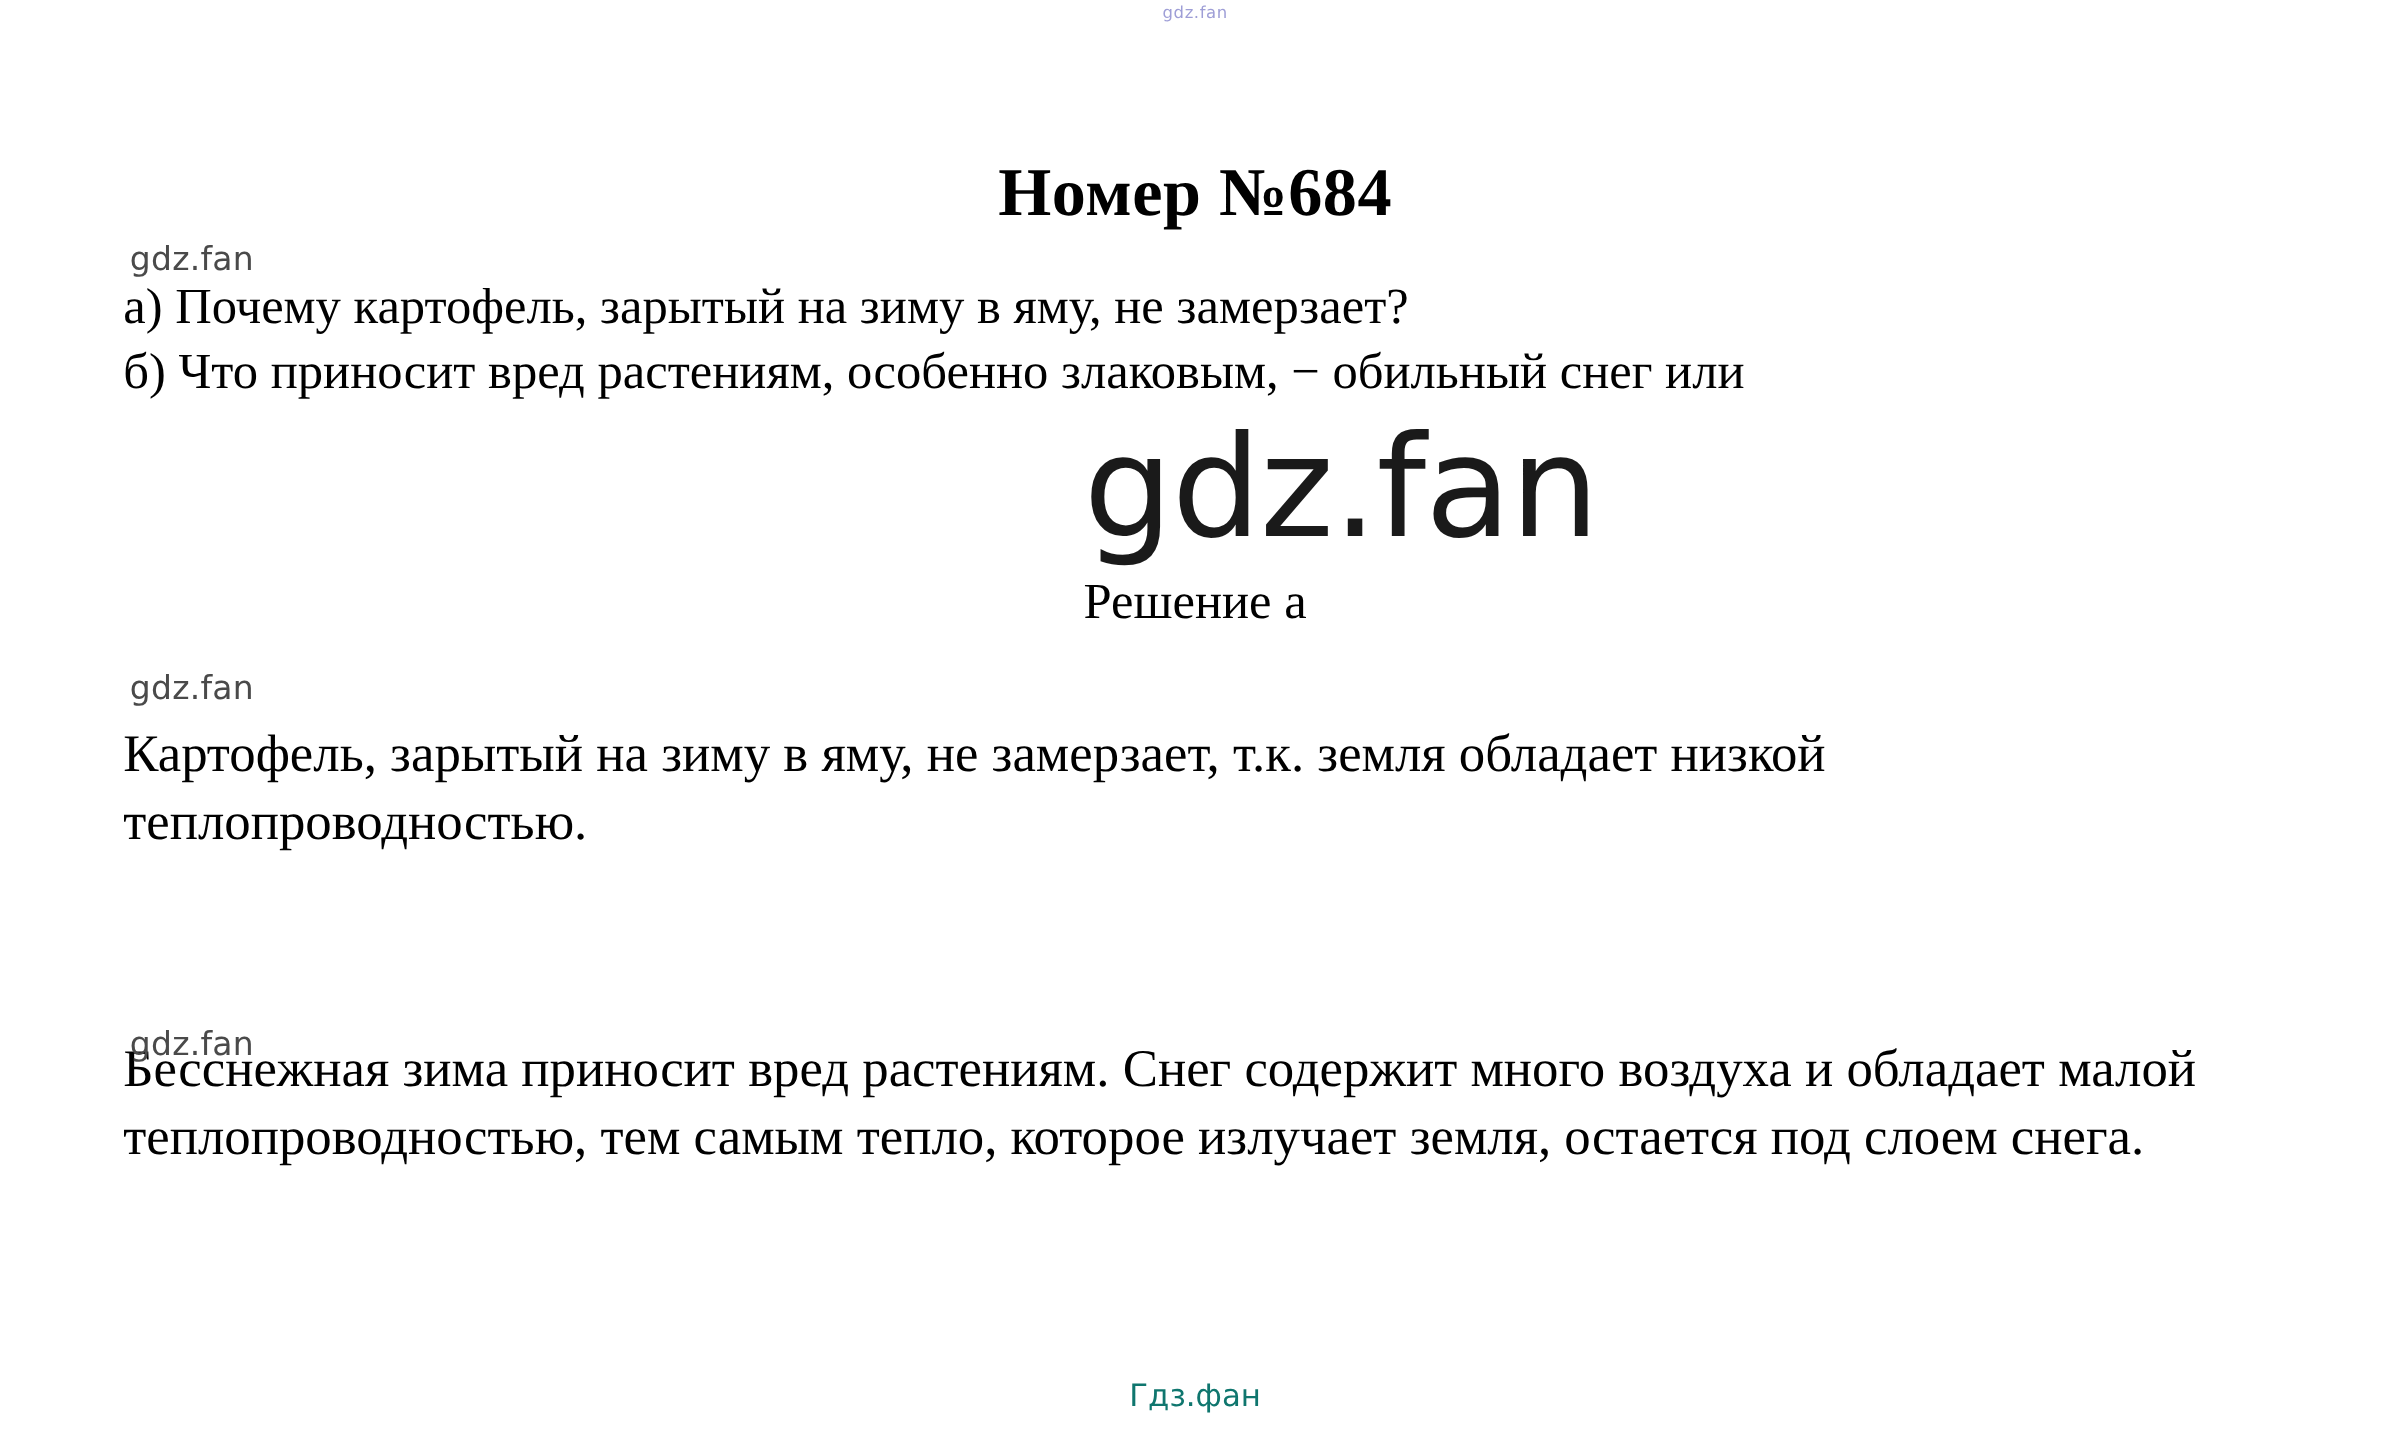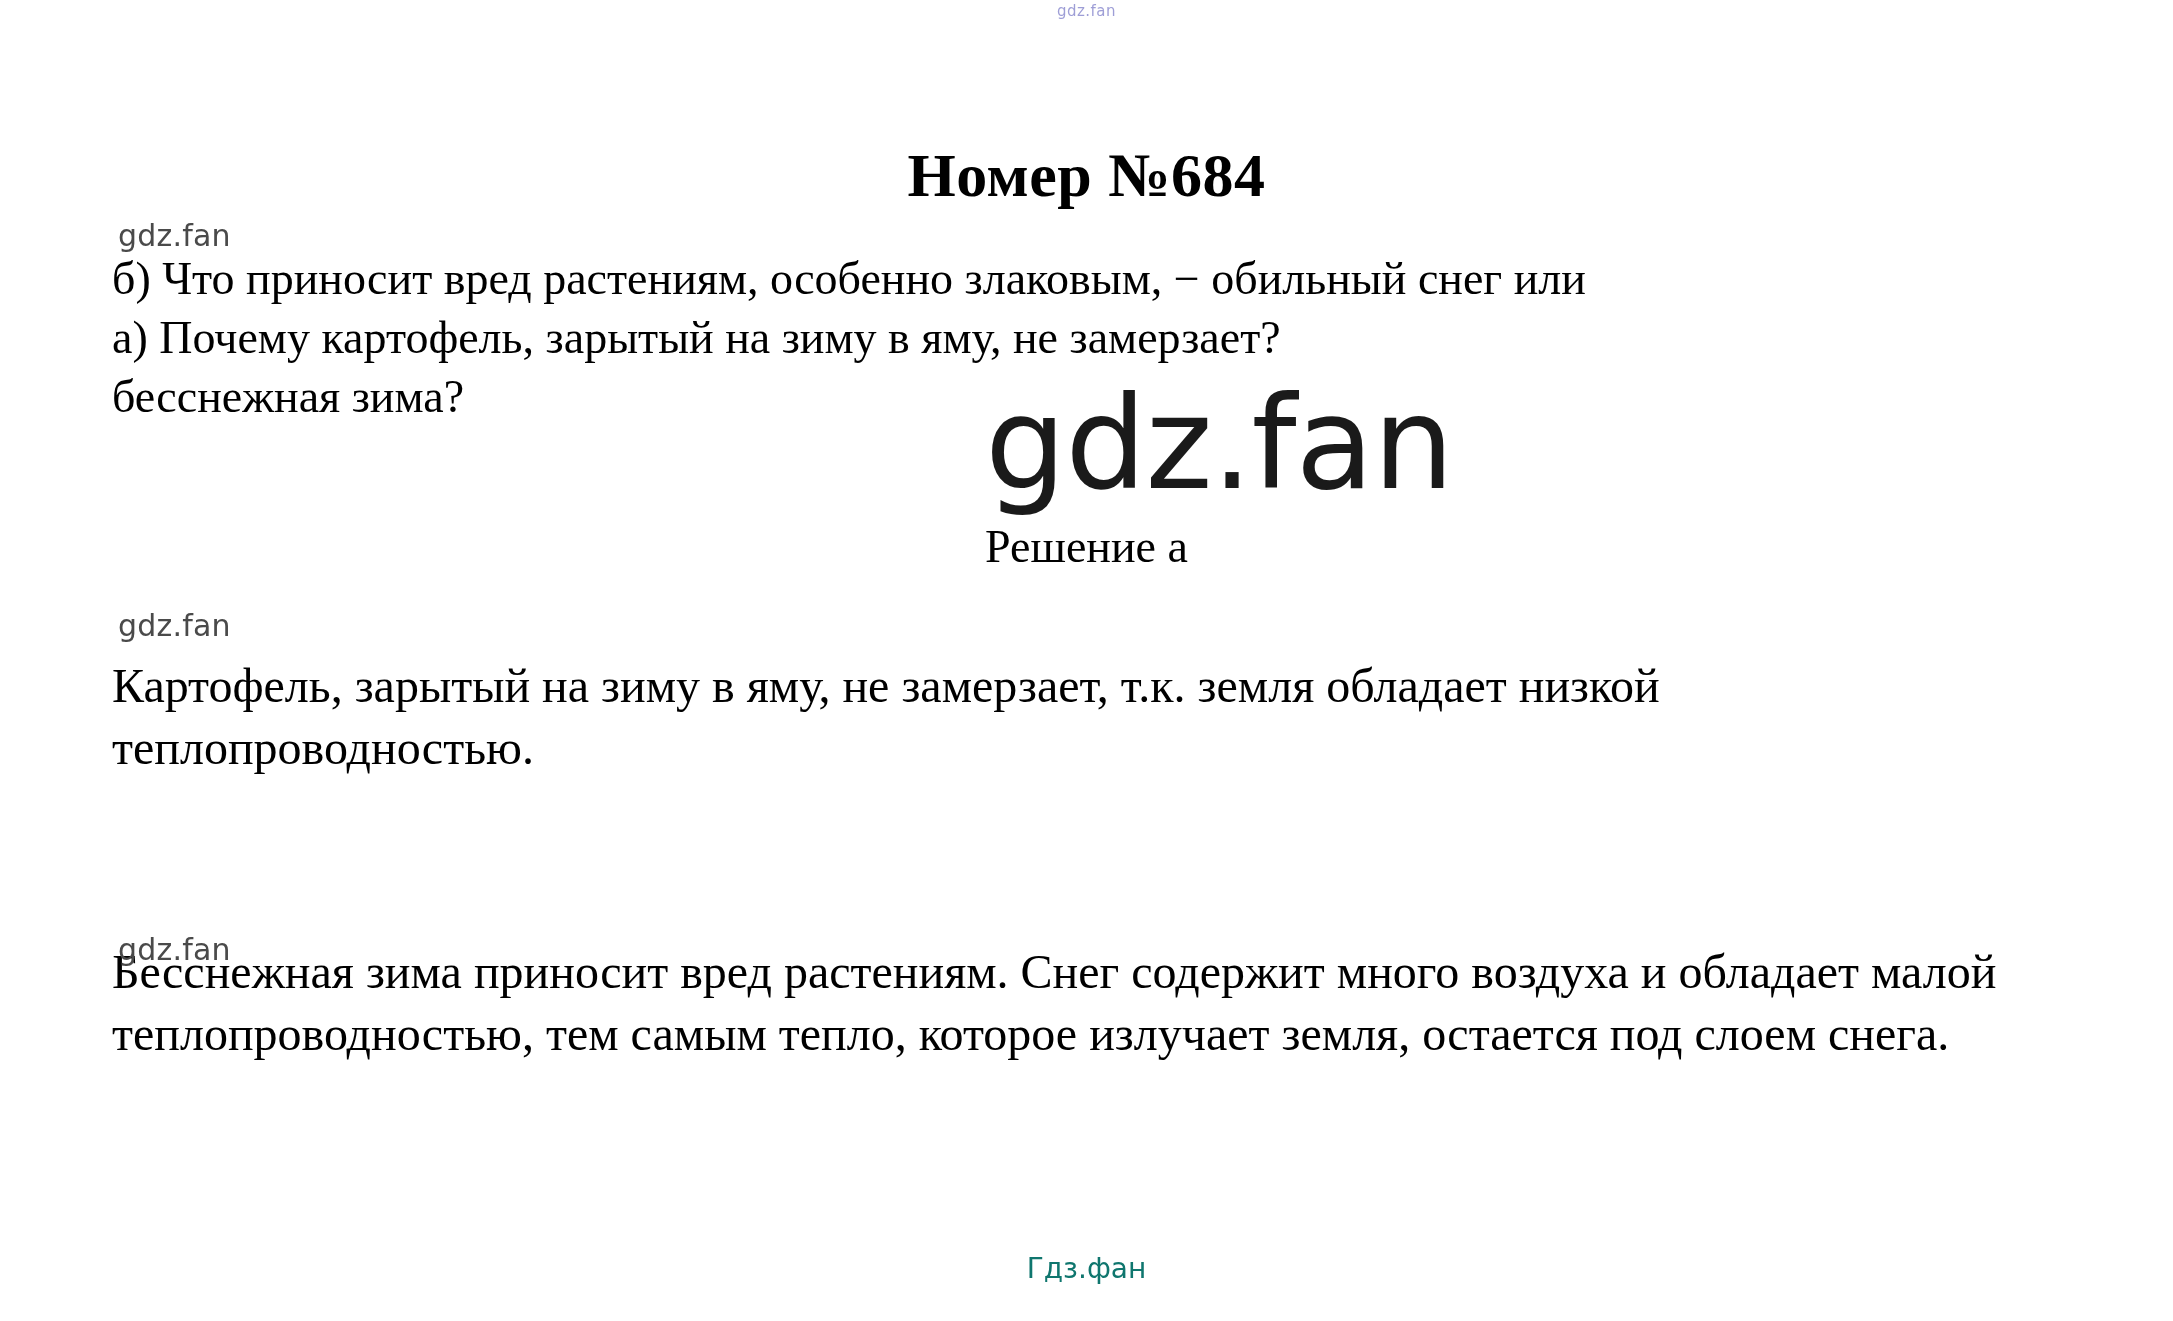--- a/index.html
+++ b/index.html
@@ -115,23 +115,22 @@
 </head>
 <body>
 
 <div class="page">
 
   <div class="top-mark">gdz.fan</div>
 
   <div class="title">Номер №684</div>
 
   <div class="q-block">
+    <div class="q-line">а) Почему картофель, зарытый на зиму в яму, не замерзает?</div>
     <div class="q-line">б) Что приносит вред растениям, особенно злаковым, − обильный снег или</div>
-    <div class="q-line">а) Почему картофель, зарытый на зиму в яму, не замерзает?</div>
-    <div class="q-line">бесснежная зима?</div>
   </div>
 
   <div class="section-head head-a">Решение а</div>
 
   <div class="answer answer-a">Картофель, зарытый на зиму в яму, не замерзает, т.к. земля обладает низкой теплопроводностью.</div>
 
 
   <div class="answer answer-b">Бесснежная зима приносит вред растениям. Снег содержит много воздуха и обладает малой теплопроводностью, тем самым тепло, которое излучает земля, остается под слоем снега.</div>
 
   <div class="wm-small wm-1">gdz.fan</div>

